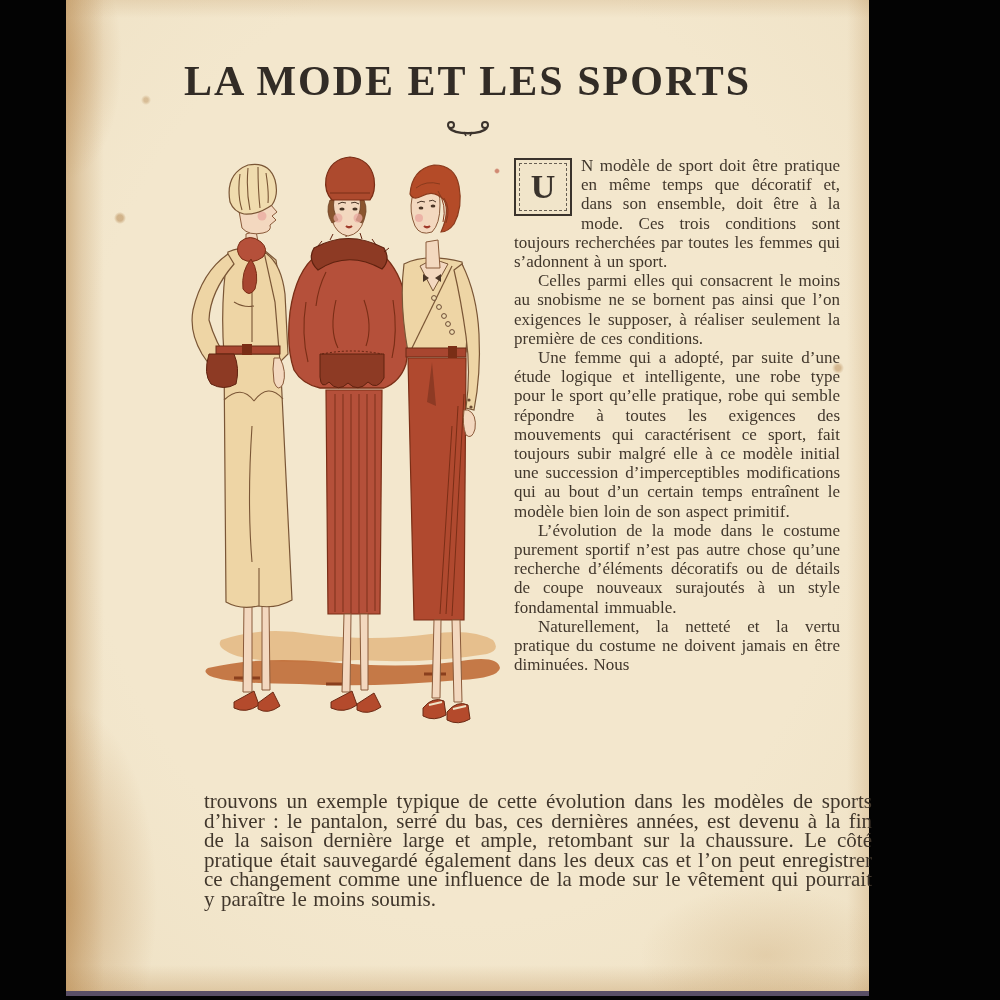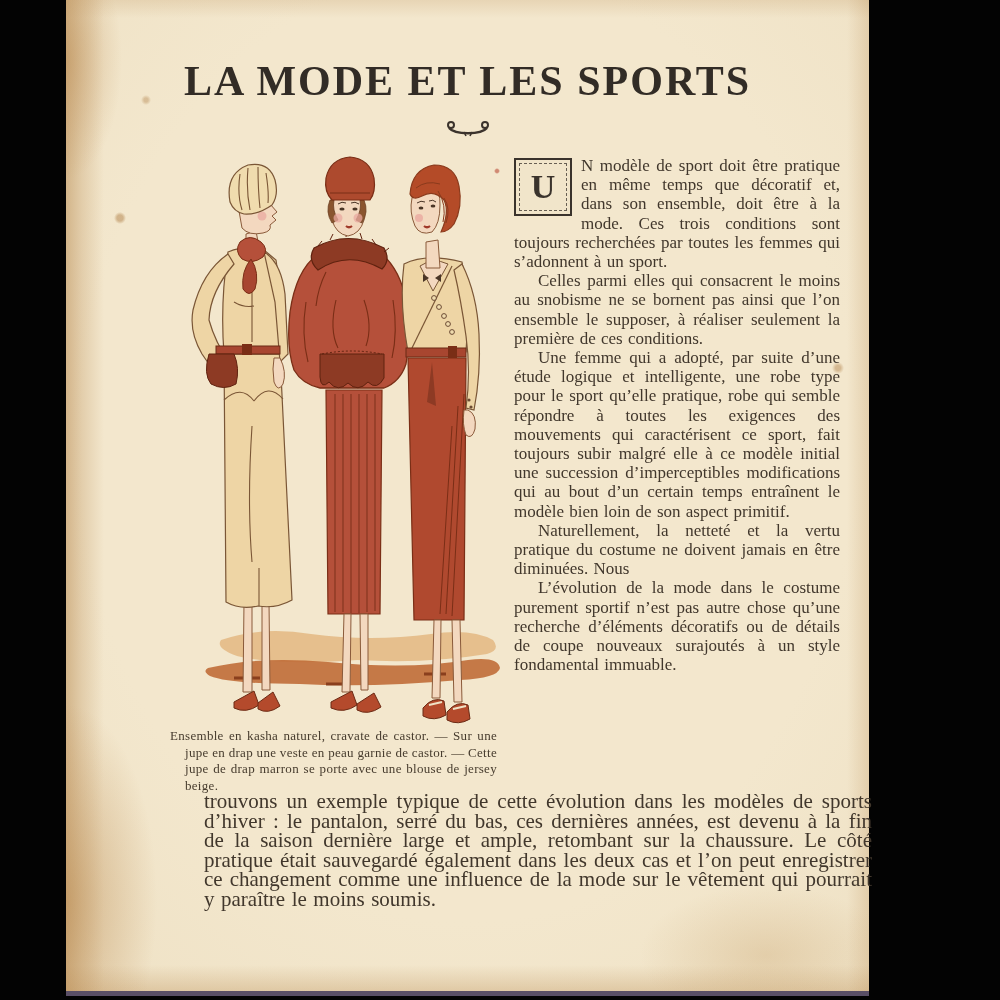--- a/index.html
+++ b/index.html
@@ -178,27 +178,26 @@
       <ellipse cx="425" cy="206" rx="2.4" ry="1.6" fill="#4a3526"></ellipse>
       <ellipse cx="437" cy="204" rx="2.4" ry="1.6" fill="#4a3526"></ellipse>
       <path d="M421,201 q4,-3 8,-1 M433,199 q4,-2 7,1" stroke="#4a3526" stroke-width="1" fill="none"></path>
       <circle cx="423" cy="216" r="4" fill="#eaa9a0" opacity="0.8"></circle>
       <path d="M428,224 q3,2.5 6,0" stroke="#a03a2a" stroke-width="2.2" fill="none"></path>
       <path d="M414,192 Q416,167 438,163 Q459,163 463,184 Q467,205 458,222 Q452,230 445,230 Q454,210 448,198 Q438,187 426,194 Q417,199 414,192 Z" fill="#b44b28" stroke="#8a3a1c" stroke-width="1.2"></path>
       <path d="M448,196 q7,10 2,25 M442,189 q9,14 5,31 M420,186 q10,-8 24,-4" stroke="#8a3a1c" stroke-width="1" fill="none"></path>
     </g>
   </svg>
 
-  <div class="caption">Ensemble en kasha naturel, cravate de castor. — Sur une jupe en drap une veste en peau garnie de castor. — Cette jupe de drap marron se porte avec une blouse de jersey beige.</div>
 
   <div class="col">
     <p class="first">
       <span class="dropcap">U</span><span>N modèle de sport doit être pratique en même temps que décoratif et, dans son ensemble, doit être à la mode. Ces trois conditions sont toujours recherchées par toutes les femmes qui s’adonnent à un sport.</span>
     </p>
-    <p>Celles parmi elles qui consacrent le moins au snobisme ne se bornent pas ainsi que l’on ensemble le supposer, à réaliser seulement la première de ces conditions.</p>
+    <p>Celles parmi elles qui consacrent le moins au snobisme ne se bornent pas ainsi que l’on exigences le supposer, à réaliser seulement la première de ces conditions.</p>
     <p>Une femme qui a adopté, par suite d’une étude logique et intelligente, une robe type pour le sport qu’elle pratique, robe qui semble répondre à toutes les exigences des mouvements qui caractérisent ce sport, fait toujours subir malgré elle à ce modèle initial une succession d’imperceptibles modifications qui au bout d’un certain temps entraînent le modèle bien loin de son aspect primitif.</p>
+    <p>L’évolution de la mode dans le costume purement sportif n’est pas autre chose qu’une recherche d’éléments décoratifs ou de détails de coupe nouveaux surajoutés à un style fondamental immuable.</p>
     <p>Naturellement, la netteté et la vertu pratique du costume ne doivent jamais en être diminuées. Nous</p>
-    <p>L’évolution de la mode dans le costume purement sportif n’est pas autre chose qu’une recherche d’éléments décoratifs ou de détails de coupe nouveaux surajoutés à un style fondamental immuable.</p>
   </div>
 
   <div class="wide">trouvons un exemple typique de cette évolution dans les modèles de sports d’hiver : le pantalon, serré du bas, ces dernières années, est devenu à la fin de la saison dernière large et ample, retombant sur la chaussure. Le côté pratique était sauvegardé également dans les deux cas et l’on peut enregistrer ce changement comme une influence de la mode sur le vêtement qui pourrait y paraître le moins soumis.</div>
 
 </div>
 
 </body></html>

